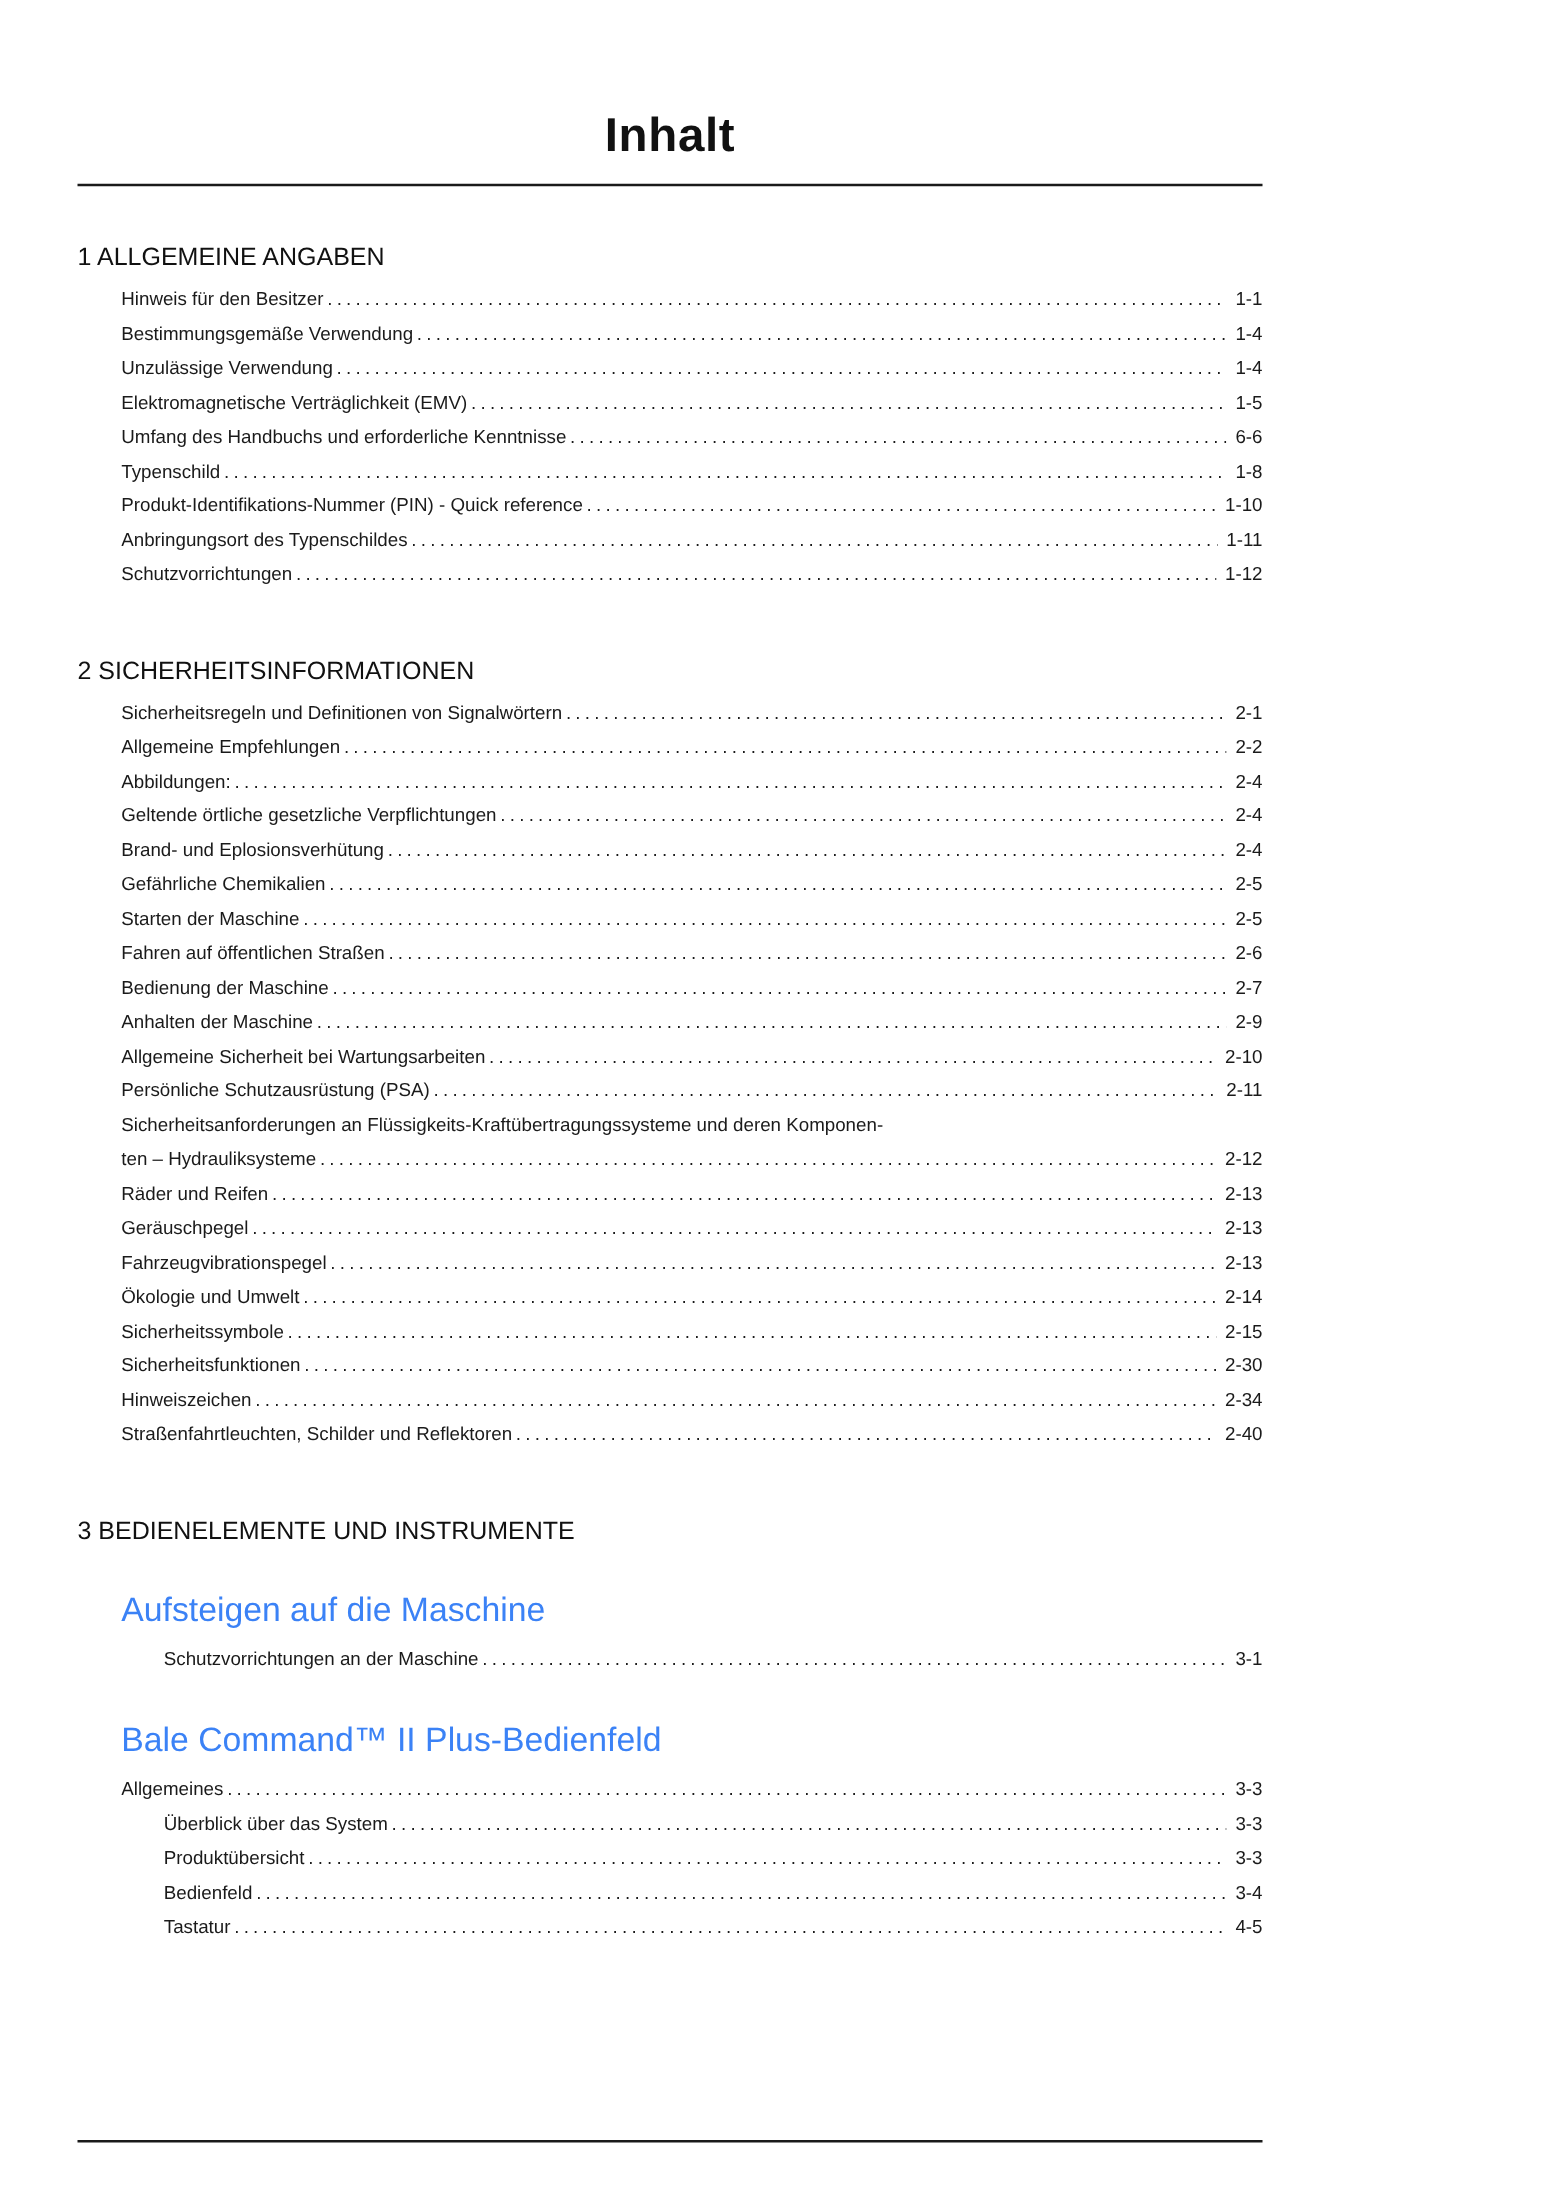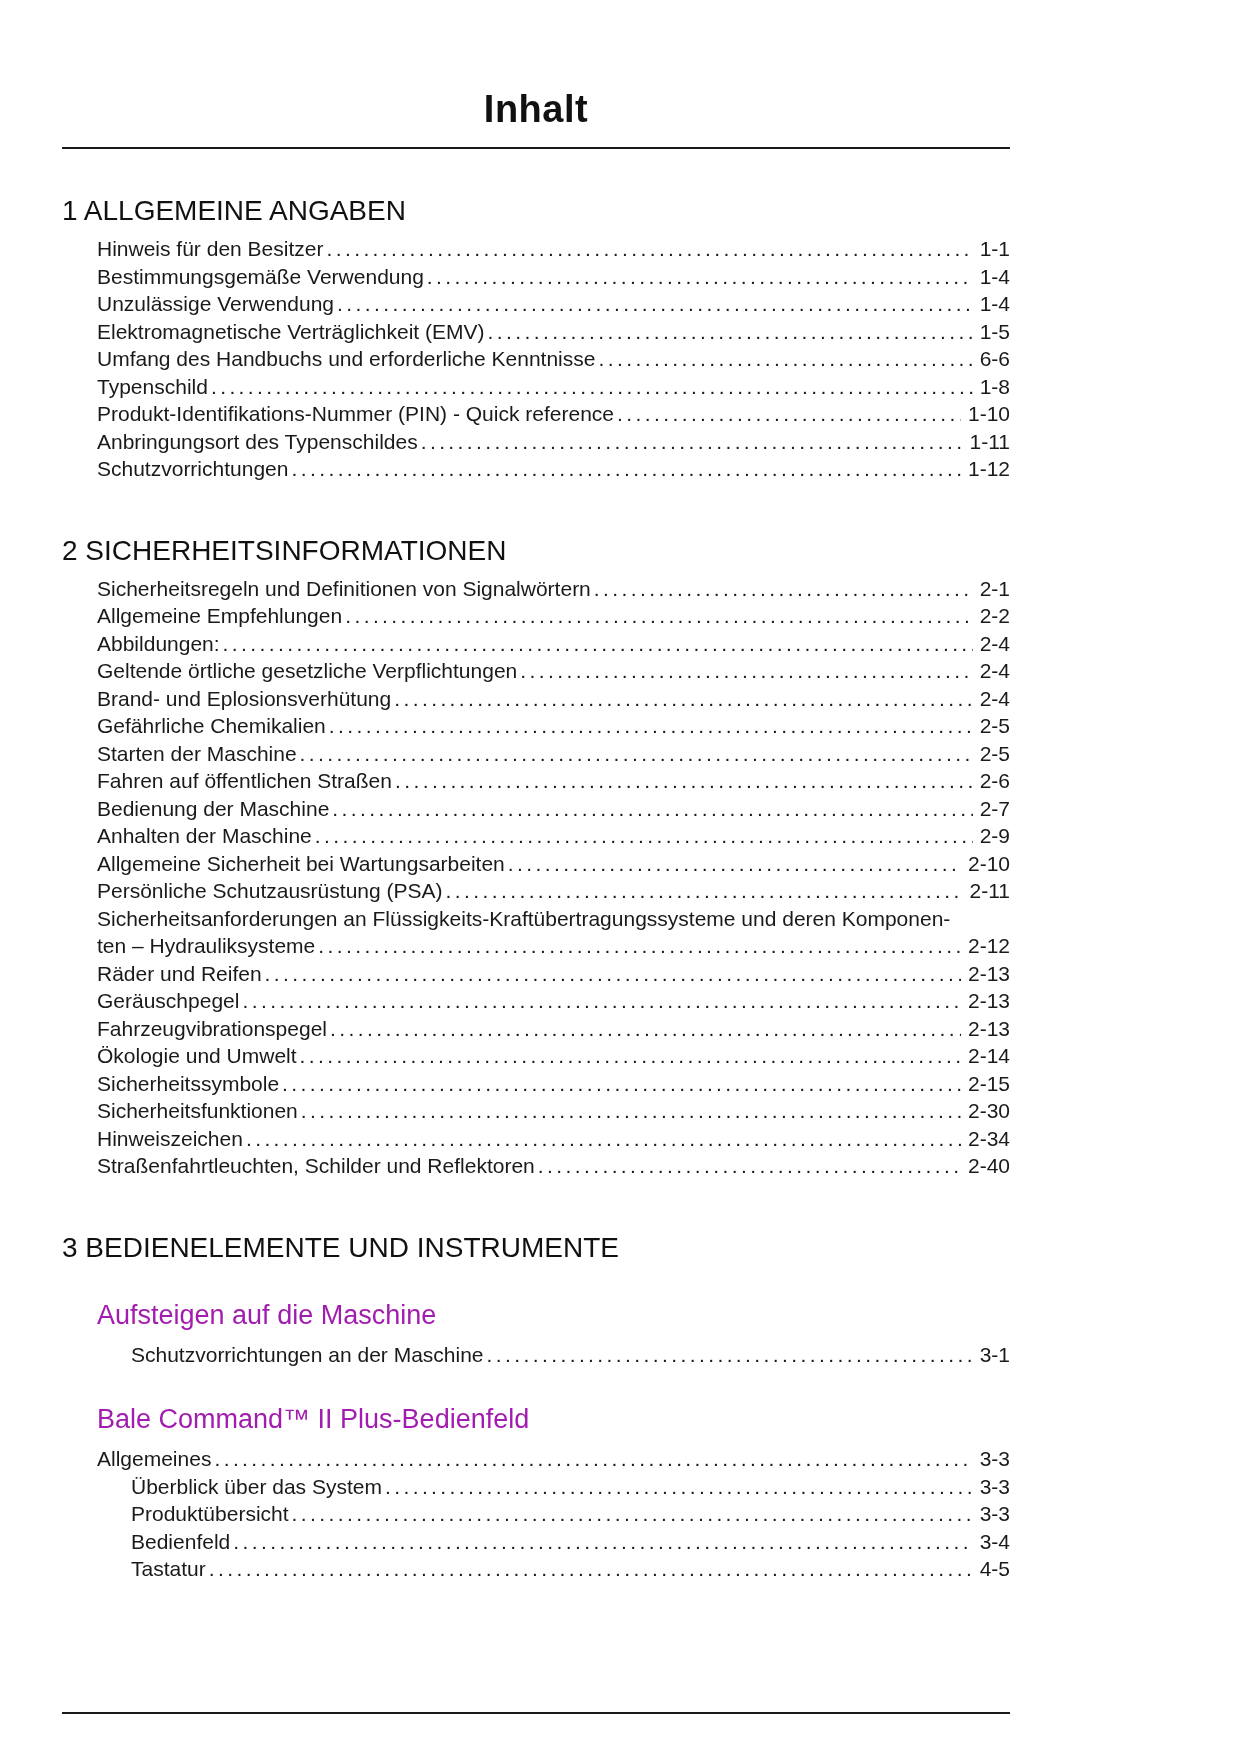--- a/index.html
+++ b/index.html
@@ -29,35 +29,35 @@
   }
   .title-rule {
     border: none;
     border-top: 2px solid #1a1a1a;
     margin-top: 16px;
   }
   .toc { margin-top: 46px; }
   .toc-section { margin-bottom: 52px; }
   .toc-section:last-child { margin-bottom: 0; }
   .section-heading {
-    font-size: 28px;
+    font-size: 20px;
     font-weight: 400;
     color: #111;
     margin-bottom: 8px;
   }
   .subsection-heading {
     font-size: 27px;
     font-weight: 400;
-    color: #a21caf;
+    color: #3b82f6;
     margin: 36px 0 10px 35px;
   }
   .toc-entry {
     display: flex;
     align-items: baseline;
-    font-size: 21px;
+    font-size: 15px;
     line-height: 27.5px;
     overflow: hidden;
   }
   .toc-entry.indent-1 { margin-left: 35px; }
   .toc-entry.indent-2 { margin-left: 69px; align-items: center; }
   .entry-label { white-space: nowrap; }
   .leader {
     flex: 1 1 auto;
     overflow: hidden;
     white-space: nowrap;

